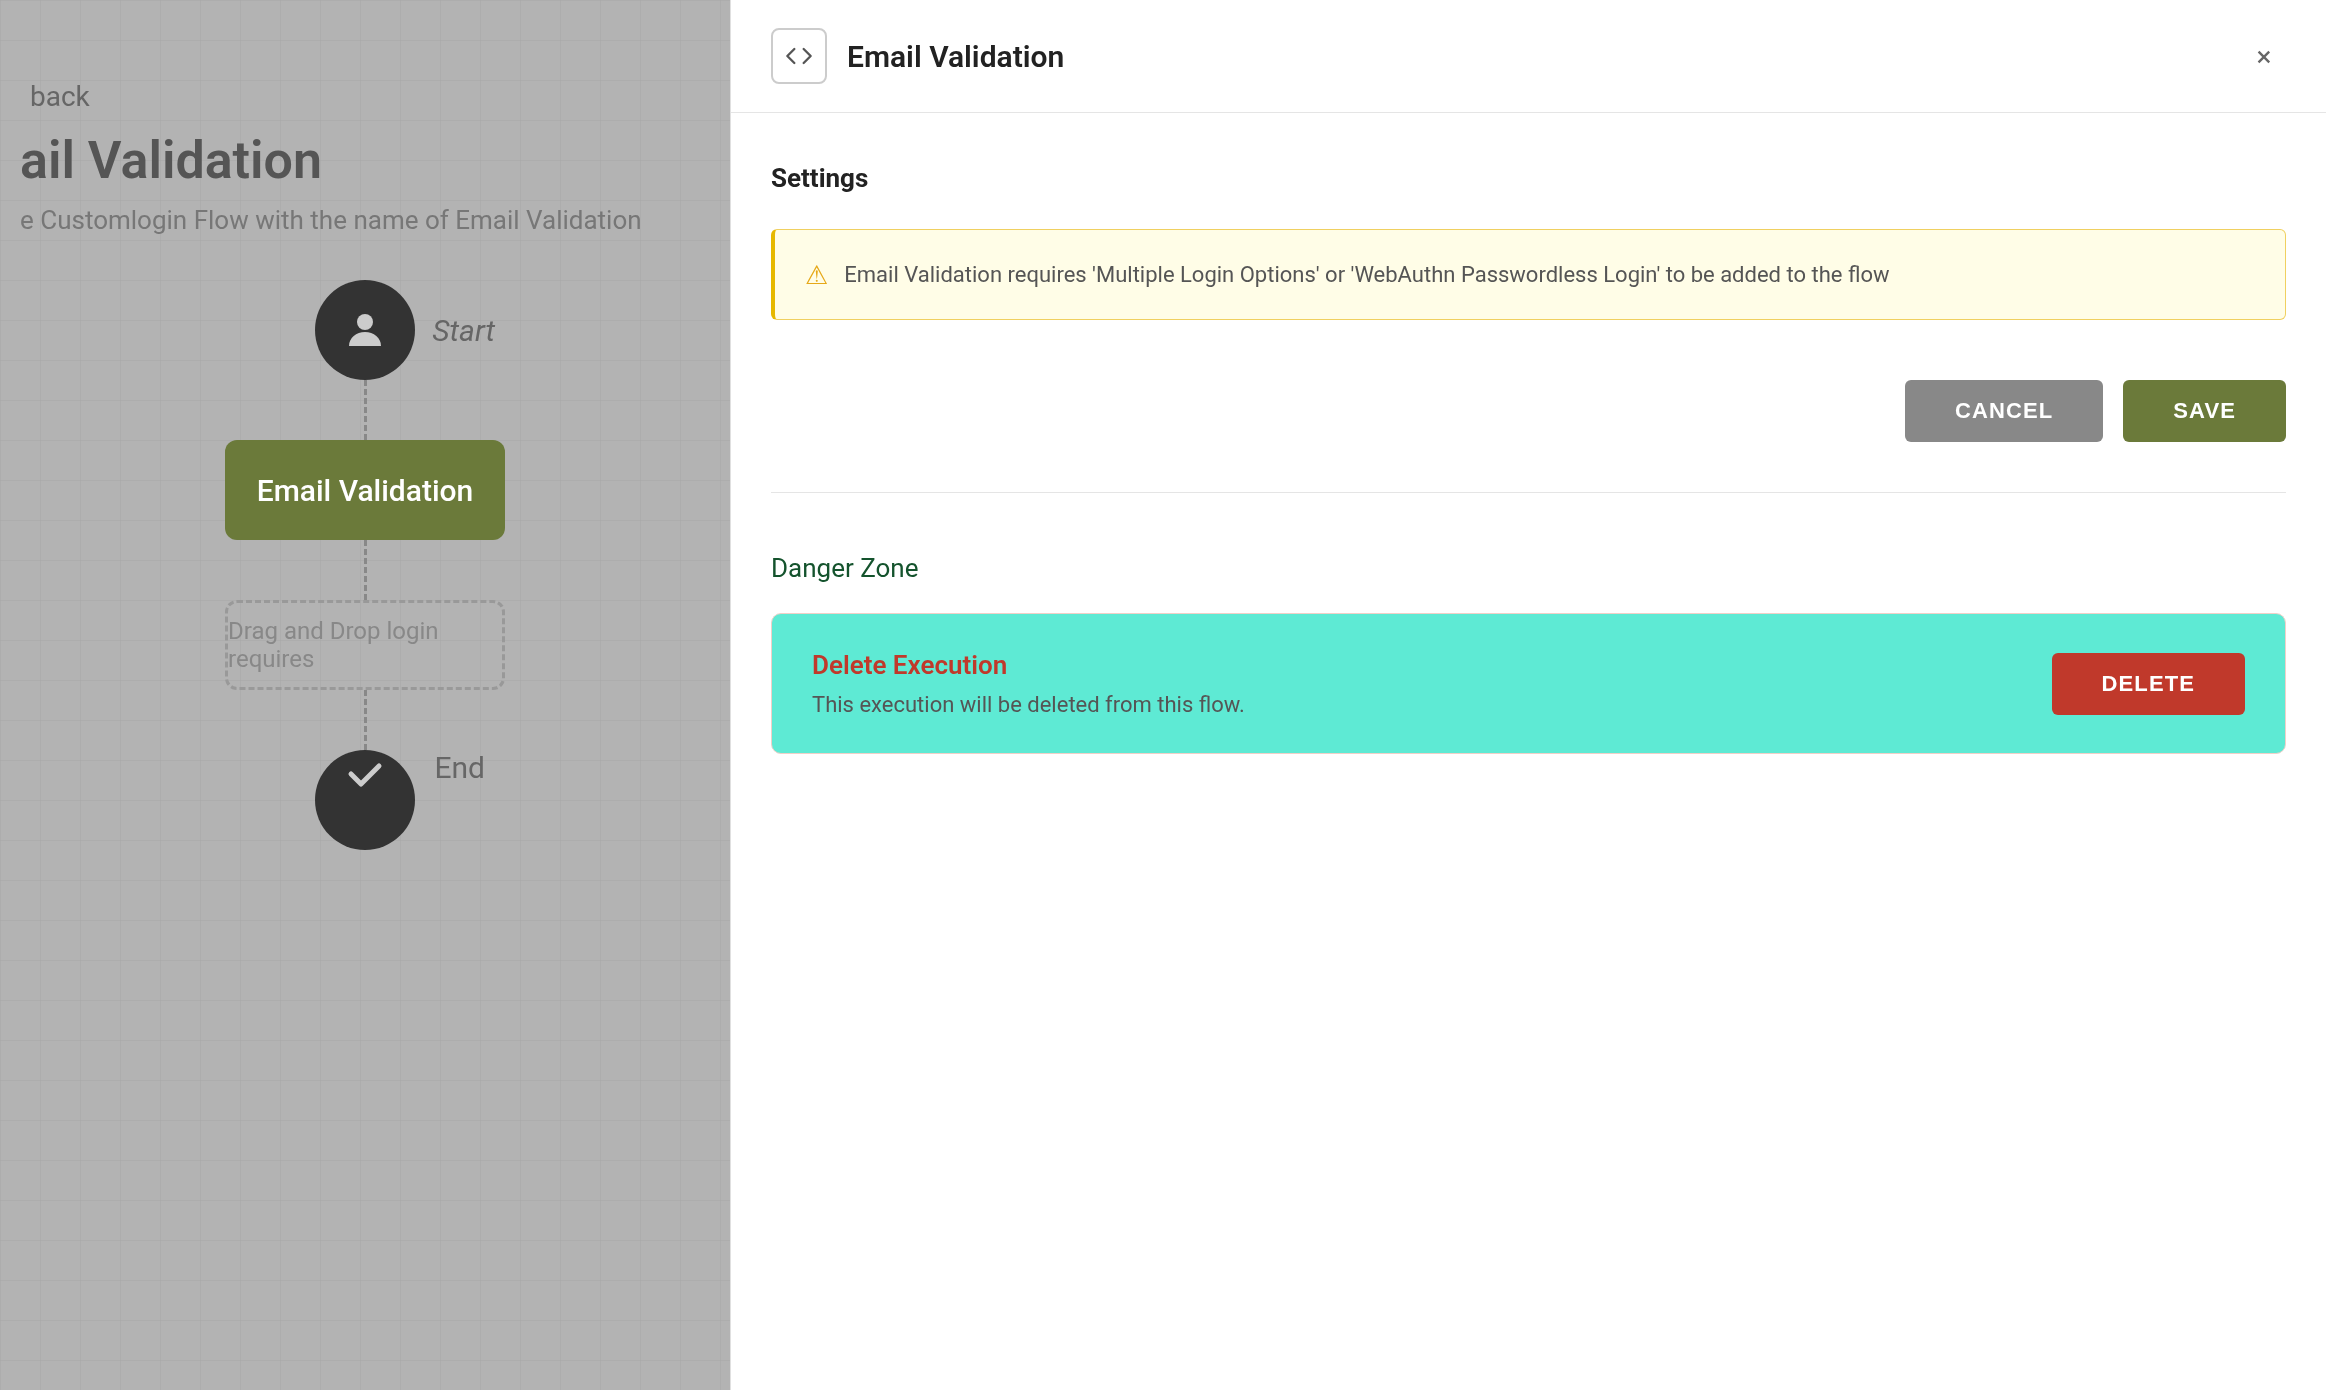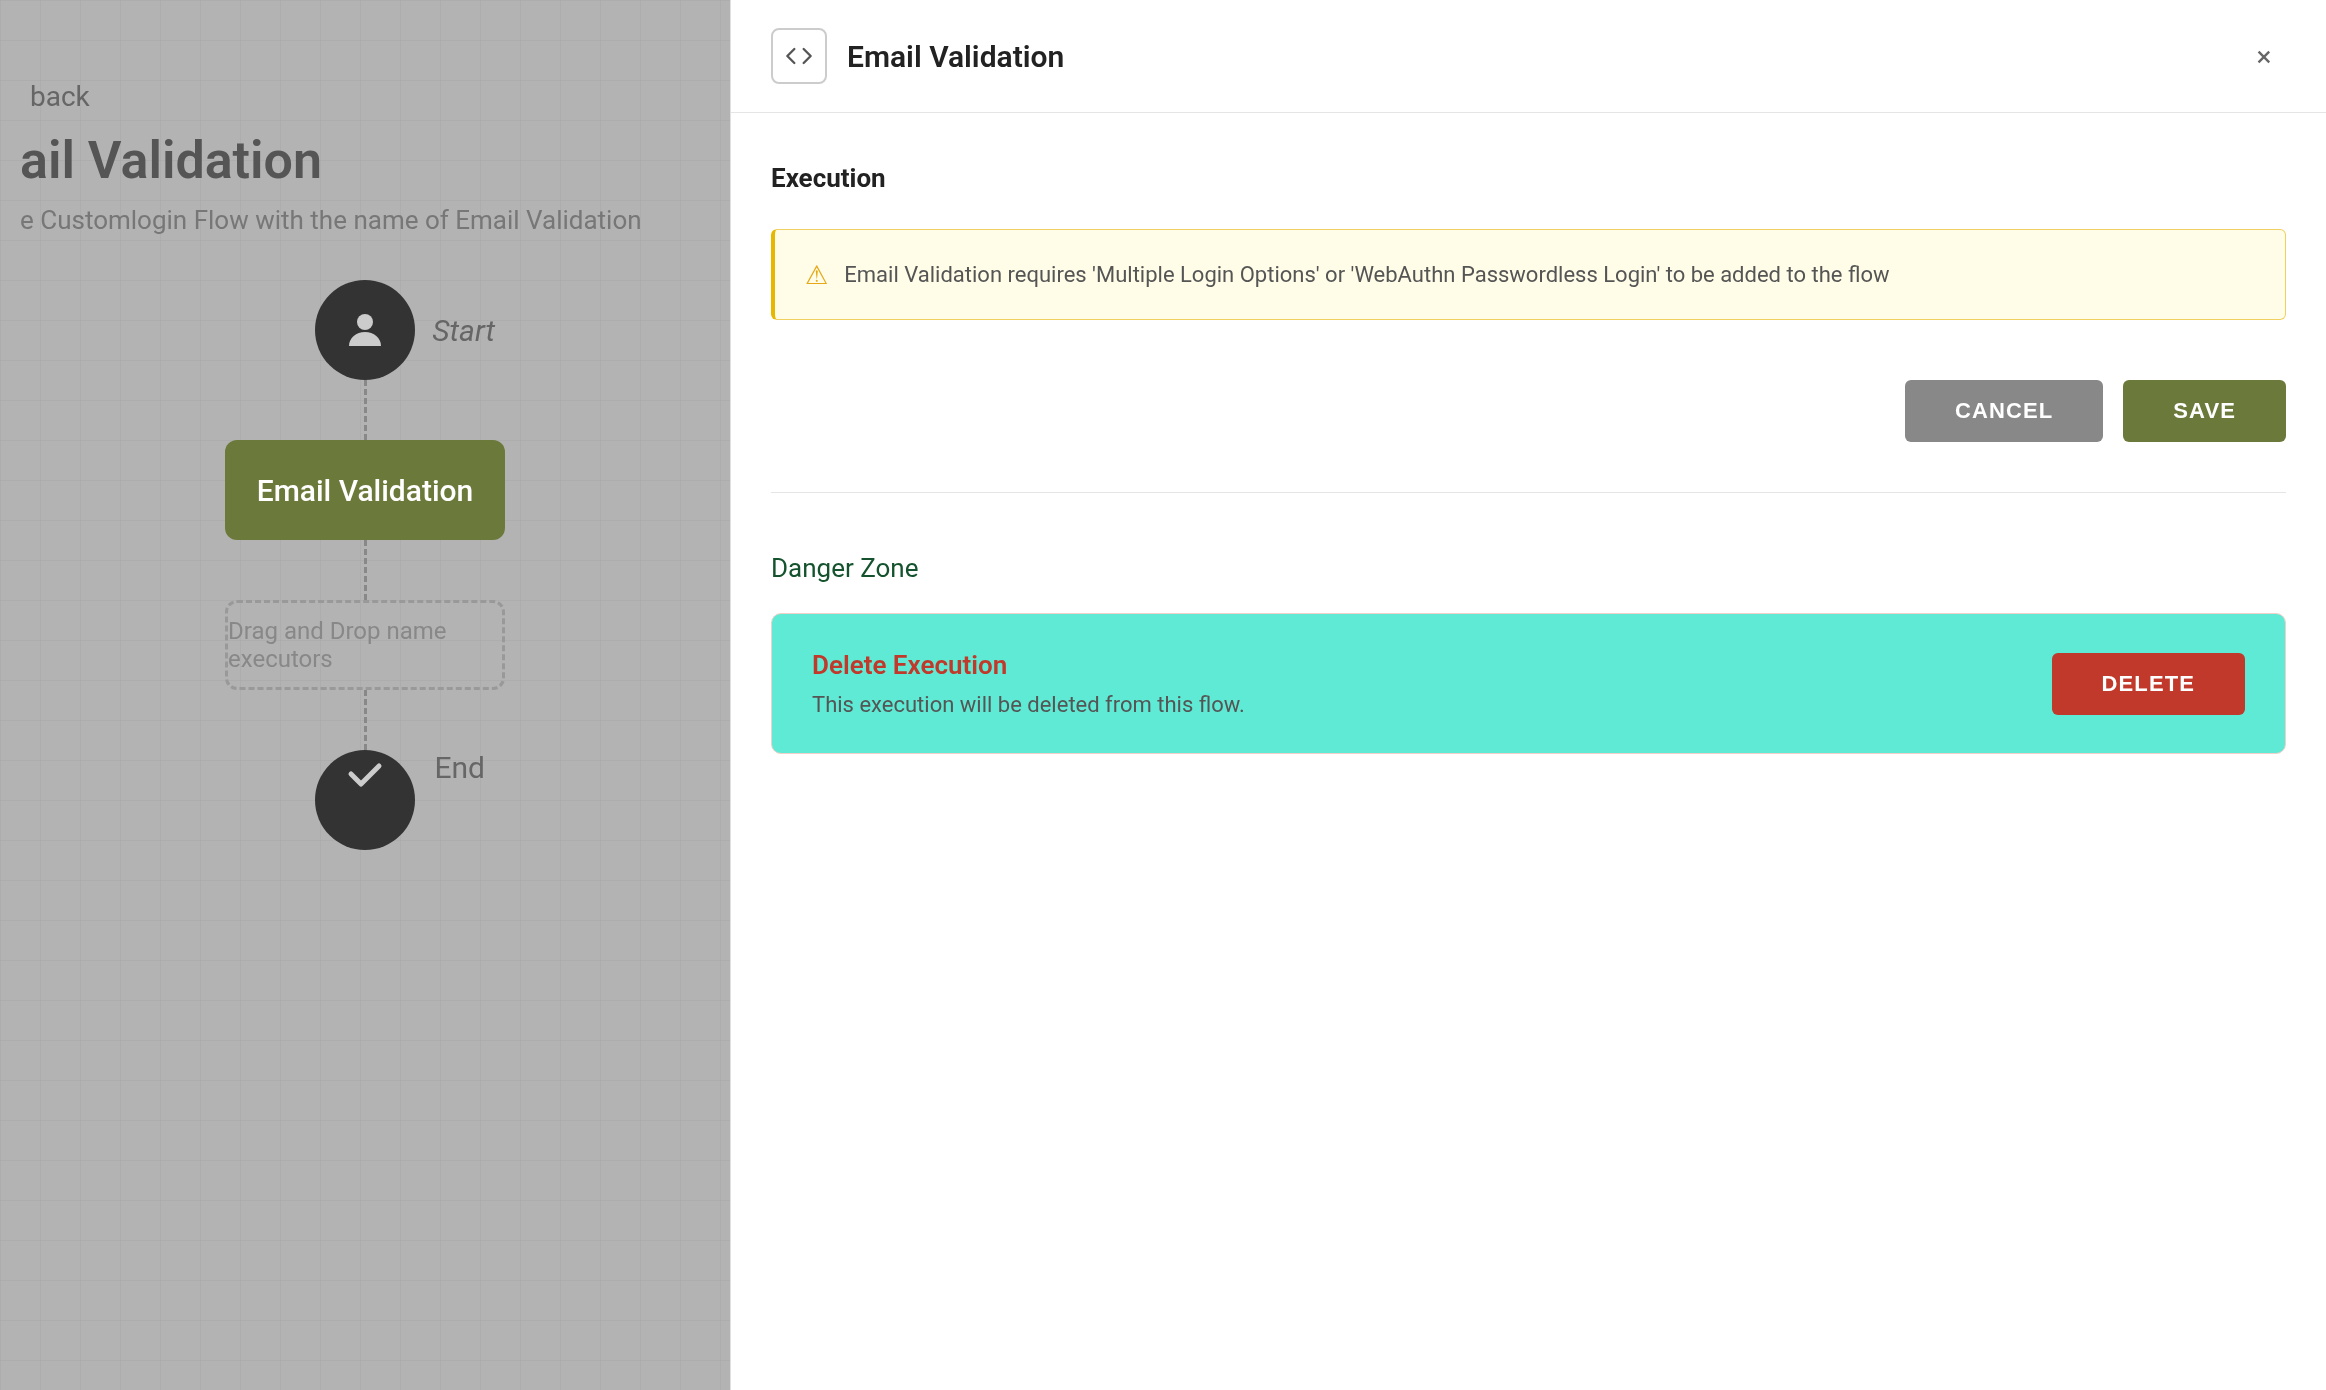--- a/index.html
+++ b/index.html
@@ -408,21 +408,21 @@
 
     <div class="flow-connector"></div>
 
     <div class="flow-node-email">
       <span class="flow-node-email-label">Email Validation</span>
     </div>
 
     <div class="flow-connector"></div>
 
     <div class="flow-node-dnd">
-      <span class="flow-node-dnd-label">Drag and Drop name executors</span>
+      <span class="flow-node-dnd-label">Drag and Drop login requires</span>
     </div>
 
     <div class="flow-connector"></div>
 
     <div style="position:relative; display:flex; align-items:center;">
       <div class="flow-node-end">
         <svg viewBox="0 0 24 24" width="48" height="48">
           <polyline points="5,12 10,17 19,8" stroke="#ccc" stroke-width="2.5" fill="none" stroke-linecap="round" stroke-linejoin="round"></polyline>
         </svg>
         <span class="end-label">End</span>
@@ -439,21 +439,21 @@
         <polyline points="8,6 2,12 8,18" stroke-linecap="round" stroke-linejoin="round"></polyline>
         <polyline points="16,6 22,12 16,18" stroke-linecap="round" stroke-linejoin="round"></polyline>
       </svg>
     </button>
     <span class="drawer-title">Email Validation</span>
     <div class="close-btn">×</div>
   </div>
 
   <div class="drawer-content">
 
-    <div class="section-title">Execution</div>
+    <div class="section-title">Settings</div>
 
 
     <div class="warning-box">
       <span class="warning-icon">⚠</span>
       <span class="warning-text">Email Validation requires 'Multiple Login Options' or 'WebAuthn Passwordless Login' to be added to the flow</span>
     </div>
 
     <div class="action-row">
       <button class="btn-cancel">CANCEL</button>
       <button class="btn-save">SAVE</button>

